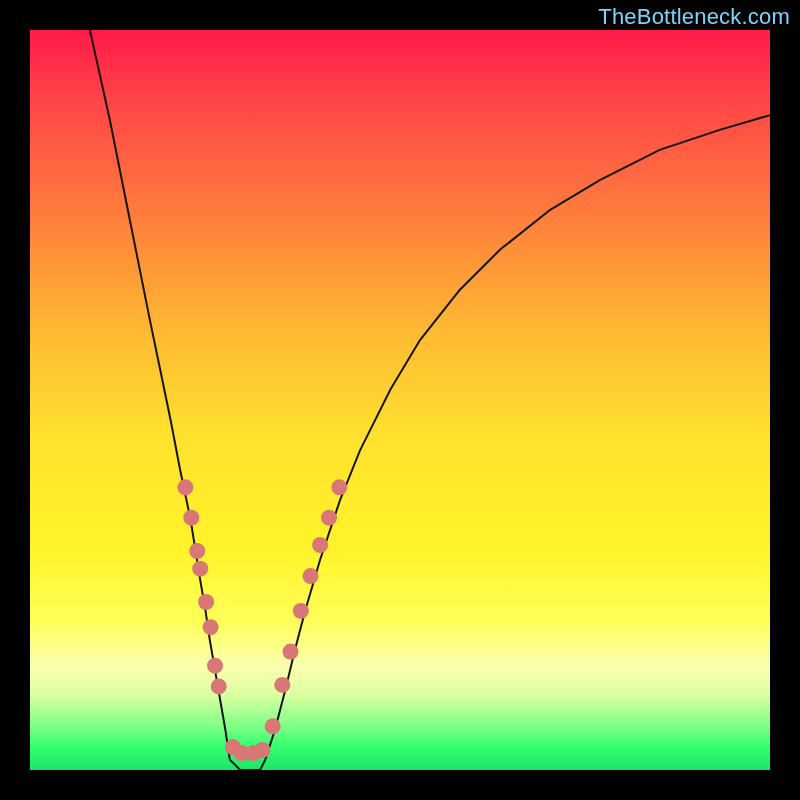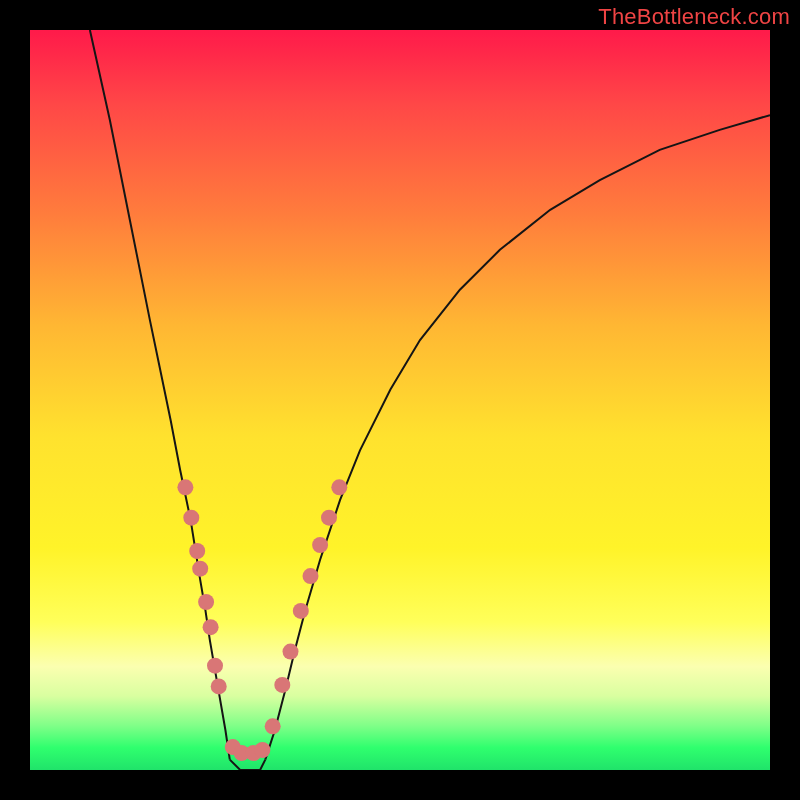--- a/index.html
+++ b/index.html
@@ -29,21 +29,21 @@
       #d9ffa0 90%,
       #80ff88 94%,
       #2fff6e 97%,
       #20e36a 100%
     );
   }
   .watermark {
     position: absolute;
     top: 4px;
     right: 10px;
-    color: #ef4444;
+    color: #7dd3fc;
     font-size: 22px;
     font-weight: 500;
     letter-spacing: 0.2px;
     font-family: Arial, Helvetica, sans-serif;
     z-index: 20;
     margin-left: 32px;
   }
   svg.plot {
     position: absolute;
     left: 0;

